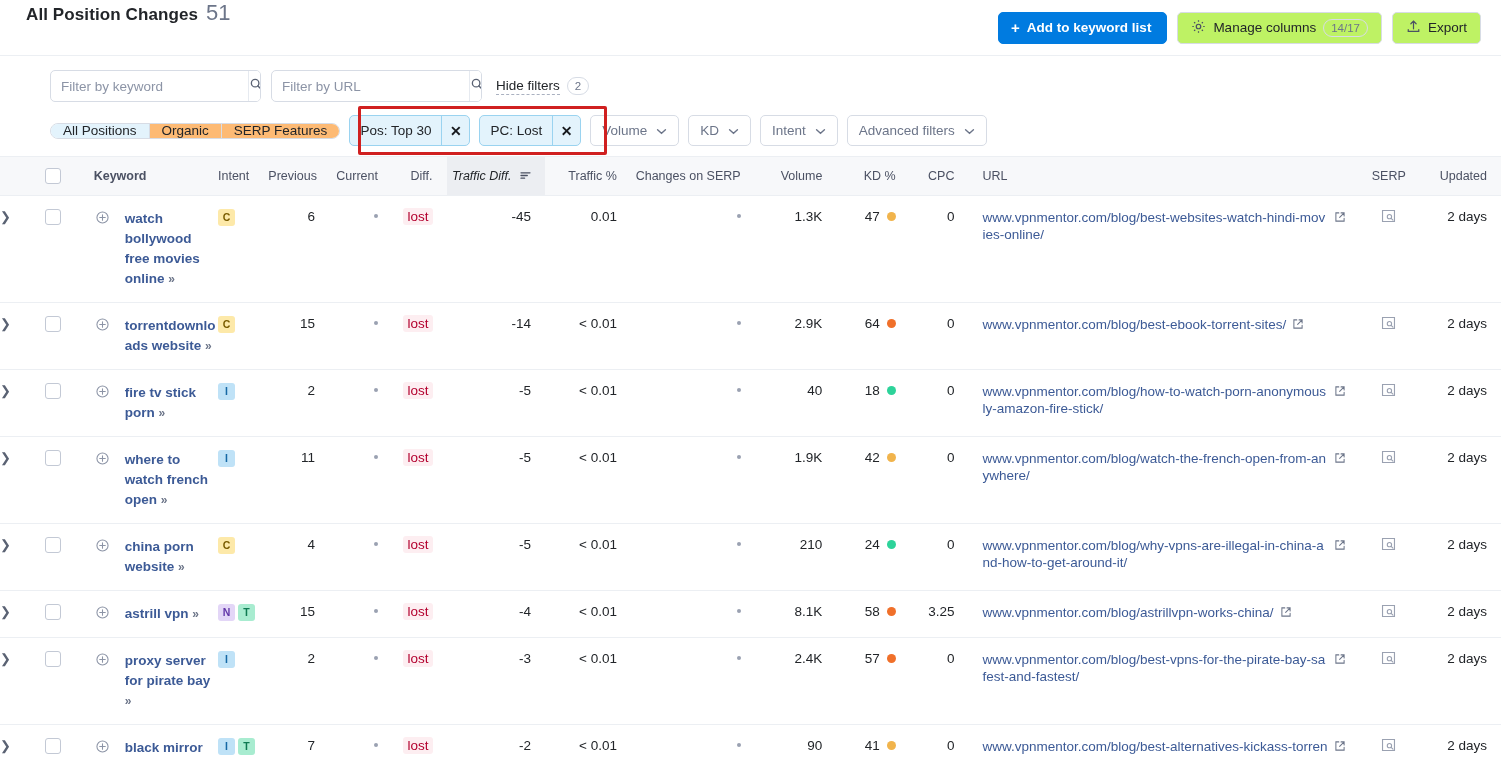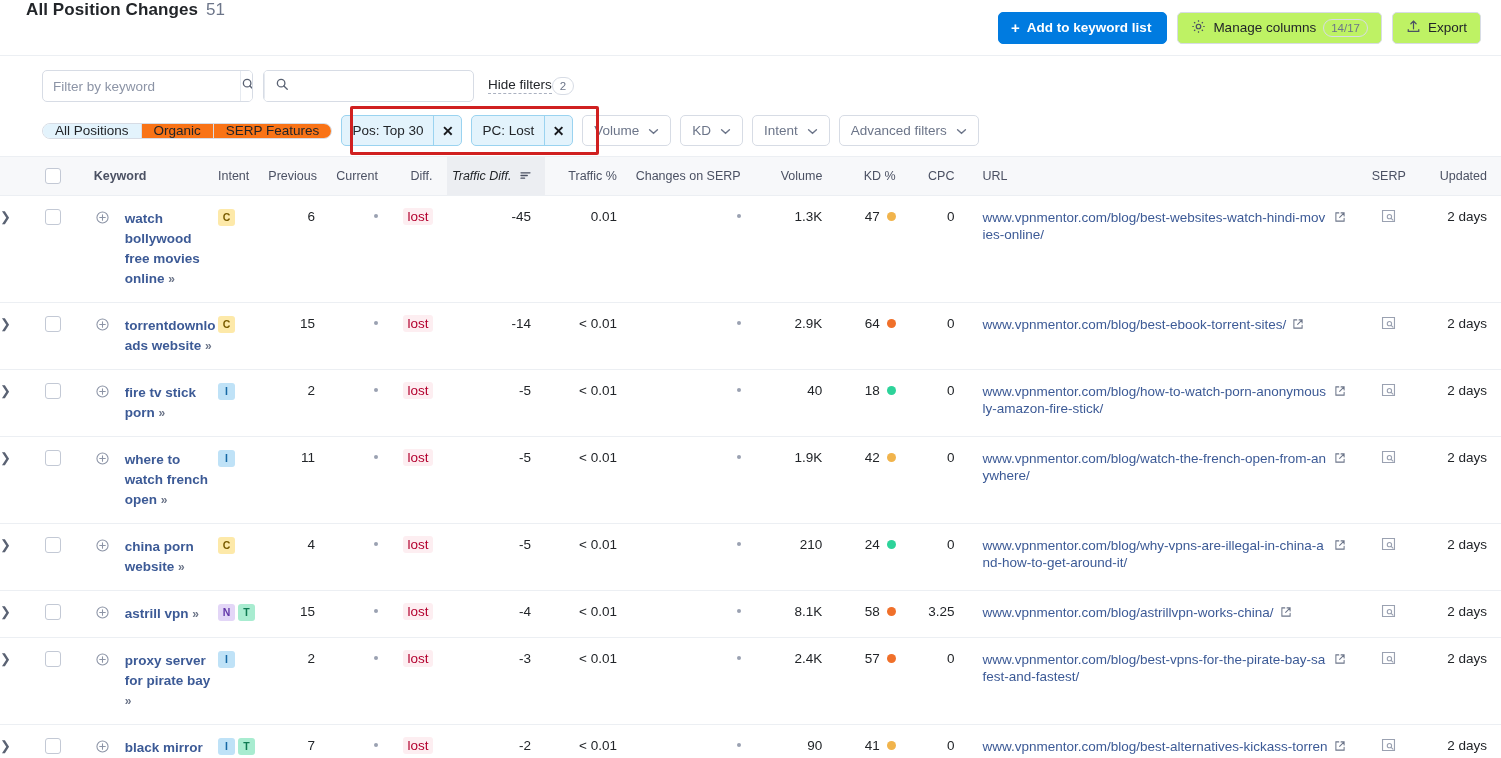--- a/index.html
+++ b/index.html
@@ -15,74 +15,74 @@
 
   
   .topbar {
     height: 56px;
     display: flex; 
     padding: 0 20px 0 26px;
     border-bottom: 1px solid #eceff3;
   }
   .title-wrap { display: flex; align-items: baseline; gap: 8px; }
   .title { font-size: 17px; font-weight: bold; color: #222529; letter-spacing: .1px;}
-  .title-count { font-size: 17px; color: #6c7589; font-weight: normal; }
+  .title-count { font-size: 22px; color: #6c7589; font-weight: normal; }
   .topbar-actions { margin-left: auto; display: flex; align-items: center; gap: 10px; }
 
   .btn {
     height: 32px; border-radius: 5px; display: inline-flex; align-items: center;
     gap: 7px; padding: 0 13px; font-size: 13.5px; cursor: pointer;
     border: 1px solid #d7dce5; background: #bef264; color: #222529; white-space: nowrap;
   }
   .btn-primary {
     background: #007be0; border-color: #007be0; color: #fff; font-weight: bold;
     padding: 0 15px 0 12px;
   }
   .btn-primary .plus { font-size: 15px; line-height: 1; font-weight: bold; }
   .pill-count {
     border: 1px solid #d7dce5; border-radius: 9px; font-size: 11.5px;
     padding: 1px 7px; color: #6c7589; line-height: 14px;
   }
   .icon-svg { display: inline-block; vertical-align: middle; }
 
   
-  .filters { padding: 14px 26px 0 42px; }
+  .filters { padding: 14px 26px 0 26px; margin-left: 24px; }
   .filter-row-1 { display: flex; align-items: center; gap: 10px; }
   .search-box {
     display: flex; align-items: center; height: 32px; width: 211px;
     border: 1px solid #d7dce5; border-radius: 5px; overflow: hidden; background: #fff;
   }
   .search-box input {
     border: 0; outline: 0; height: 100%; flex: 1; padding: 0 10px;
     font-size: 13.5px; font-family: inherit; color: #222529; background: transparent;
   }
   .search-box input::placeholder { color: #8c94a6; }
   .search-btn {
     width: 34px; height: 100%; border-left: 1px solid #e6eaf0;
     display: flex; align-items: center; justify-content: center; cursor: pointer;
     background: #fff;
   }
   .hide-filters {
-    display: flex; align-items: flex-start; font-size: 13.5px; color: #222529;
+    display: flex; align-items: center; gap: 7px; font-size: 13.5px; color: #222529;
     cursor: pointer; margin-left: 4px;
   }
   .hide-filters .lbl { border-bottom: 1px dashed #aab1c0; padding-bottom: 1px; }
 
   .filter-row-2 {
     display: flex; align-items: center; gap: 9px; margin-top: 13px; position: relative;
     padding-bottom: 10px;
   }
   .seg {
     display: inline-flex; border: 1px solid #d7dce5; border-radius: 11px; overflow: hidden;
     height: 16px;
     justify-content: flex-end;
   }
   .seg-item {
     padding: 0 12px; display: flex; align-items: center; font-size: 13.5px;
-    color: #222529; cursor: pointer; background: #f97316; border-right: 1px solid #d7dce5;
+    color: #222529; cursor: pointer; background: #fdba74; border-right: 1px solid #d7dce5;
   }
   .seg-item:last-child { border-right: 0; }
   .seg-item.active { background: #e3f3fc; }
 
   .chip {
     display: inline-flex; align-items: stretch; height: 31px;
     border: 1px solid #9ad3f0; border-radius: 5px; background: #e3f3fc; overflow: hidden;
   }
   .chip .chip-label {
     display: flex; align-items: center; padding: 0 10px; font-size: 13.5px; color: #222529;
@@ -226,20 +226,21 @@
           <span>
             <svg width="14" height="14" viewBox="0 0 16 16" fill="none" stroke="#5a6273" stroke-width="1.5">
               <circle cx="7" cy="7" r="4.3"></circle>
                 <path d="M10.2 10.2L14 14" stroke-linecap="round"></path>
             </svg>
           </span>
         </div>
       </div>
 
       <div class="search-box">
+        <input type="text" placeholder="Filter by URL" style="">
         <div class="search-btn">
           <span>
             <svg width="14" height="14" viewBox="0 0 16 16" fill="none" stroke="#5a6273" stroke-width="1.5">
               <circle cx="7" cy="7" r="4.3"></circle>
                 <path d="M10.2 10.2L14 14" stroke-linecap="round"></path>
             </svg>
           </span>
         </div>
       </div>
 

